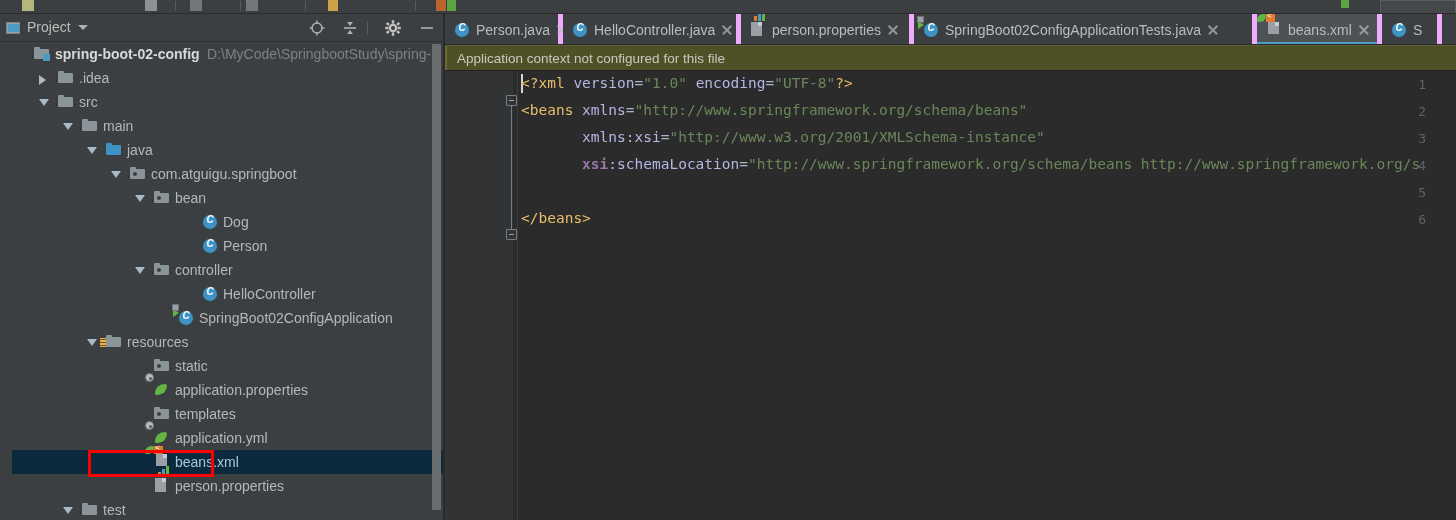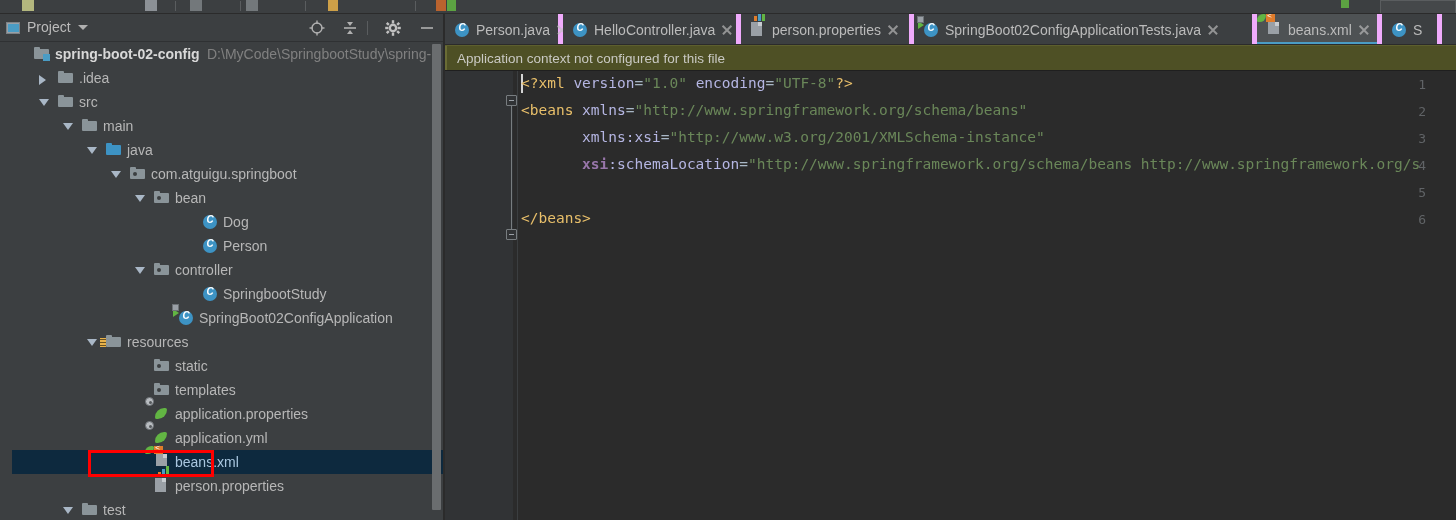--- a/index.html
+++ b/index.html
@@ -387,46 +387,46 @@
           <div class="ico" style="left: 190px;"><span class="ic-class"><i class="circ"></i></span></div>
           <div class="lbl" style="left: 211px;">Person</div>
         </div>
         <div class="row">
           <div class="twisty open" style="left: 123px;"></div>
           <div class="ico" style="left: 142px;"><span class="f-folder f-pkg"><i class="tabt"></i><i class="body"></i></span></div>
           <div class="lbl" style="left: 163px;">controller</div>
         </div>
         <div class="row">
           <div class="ico" style="left: 190px;"><span class="ic-class"><i class="circ"></i></span></div>
-          <div class="lbl" style="left: 211px;">SpringbootStudy</div>
+          <div class="lbl" style="left: 211px;">HelloController</div>
         </div>
         <div class="row">
           <div class="ico" style="left: 166px;"><span class="ic-class"><i class="circ"></i><i class="play"></i><i class="lock"></i></span></div>
           <div class="lbl" style="left: 187px;">SpringBoot02ConfigApplication</div>
         </div>
         <div class="row">
           <div class="twisty open" style="left: 75px;"></div>
           <div class="ico" style="left: 94px;"><span class="f-folder f-plain f-res"><i class="tabt"></i><i class="body"></i><span class="mark">
                 <i style="top:1px"></i>
                 <i style="top:4px"></i>
                 <i style="top:7px"></i>
               </span></span></div>
           <div class="lbl" style="left: 115px;">resources</div>
         </div>
         <div class="row">
           <div class="ico" style="left: 142px;"><span class="f-folder f-pkg"><i class="tabt"></i><i class="body"></i></span></div>
           <div class="lbl" style="left: 163px;">static</div>
         </div>
         <div class="row">
+          <div class="ico" style="left: 142px;"><span class="ic-spring"><i class="leaf"></i><i class="gear"></i></span></div>
+          <div class="lbl" style="left: 163px;">application.properties</div>
+        </div>
+        <div class="row">
           <div class="ico" style="left: 142px;"><span class="f-folder f-pkg"><i class="tabt"></i><i class="body"></i></span></div>
           <div class="lbl" style="left: 163px;">templates</div>
-        </div>
-        <div class="row">
-          <div class="ico" style="left: 142px;"><span class="ic-spring"><i class="leaf"></i><i class="gear"></i></span></div>
-          <div class="lbl" style="left: 163px;">application.properties</div>
         </div>
         <div class="row">
           <div class="ico" style="left: 142px;"><span class="ic-spring"><i class="leaf"></i><i class="gear"></i></span></div>
           <div class="lbl" style="left: 163px;">application.yml</div>
         </div>
         <div class="row sel">
           <div class="ico" style="left: 142px;"><span class="ic-bean"><i class="doc"></i><i class="orange"></i><i class="grleaf"></i></span></div>
           <div class="lbl blue" style="left: 163px;">beans.xml</div>
         </div>
         <div class="row">

